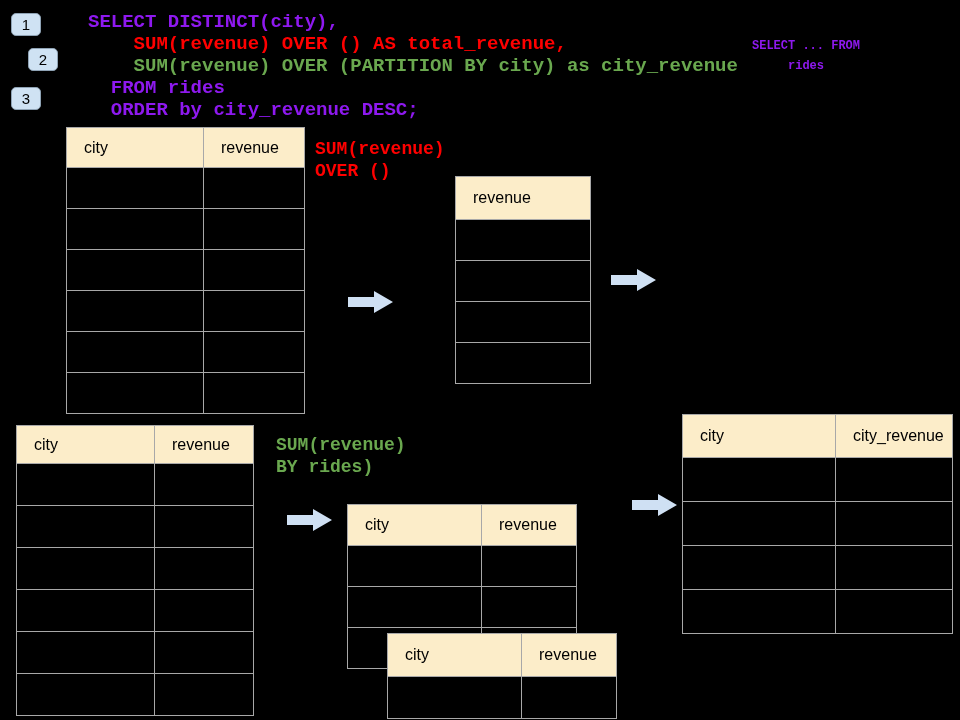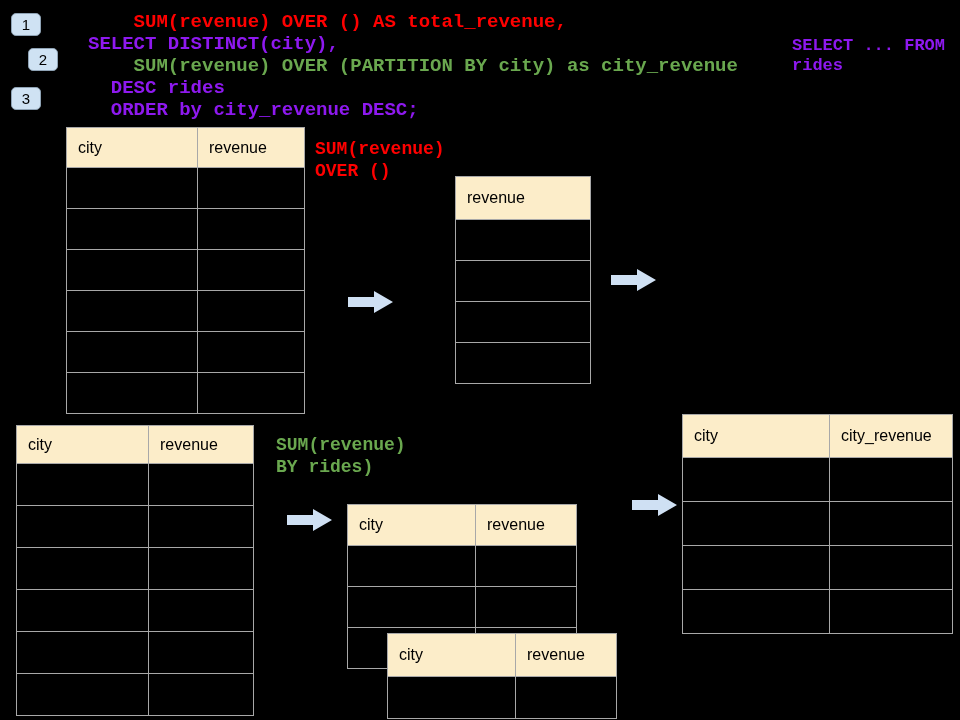--- a/index.html
+++ b/index.html
@@ -4,41 +4,41 @@
 <style>
   html,body{margin:0;padding:0;background:#000;}
   .canvas{
     position:relative;width:960px;height:720px;background:var(--background,#000);
     overflow:hidden;font-family:"Liberation Sans",sans-serif;
   }
   
   .code{position:absolute;font-family:"Liberation Mono","DejaVu Sans Mono",monospace;font-weight:700;}
   .code .ln{white-space:pre;}
   .sql-main{left:88px;top:11px;font-size:19px;line-height:22px;}
-  .sql-side{left:792px;top:36px;font-size:17px;line-height:20px;color:var(--purple,#8e19ef);}
+  .sql-side{left:752px;top:36px;font-size:12px;line-height:20px;color:var(--purple,#8e19ef);text-align:center;}
   .ann-total{left:315px;top:138px;font-size:18px;line-height:22px;color:var(--red,#ff0000);}
   .ann-partition{left:276px;top:434px;font-size:18px;line-height:22px;color:var(--green,#6aa84f);}
   .ln-purple{color:var(--purple,#8e19ef);}
   .ln-red{color:var(--red,#ff0000);}
   .ln-green{color:var(--green,#6aa84f);}
   
   .badge{
     position:absolute;width:30px;height:23px;border-radius:5px;
     background:var(--badge-fill,#cfe2f3);border:1px solid var(--badge-border,#8fa3b5);
     box-sizing:border-box;color:#000;font-size:15px;line-height:21px;text-align:center;
   }
   #badge-1{left:11px;top:13px;}
   #badge-2{left:28px;top:48px;}
   #badge-3{left:11px;top:87px;}
   
   .dtable{position:absolute;border-collapse:collapse;table-layout:fixed;}
   .dtable th,.dtable td{border:1px solid var(--grid-line,#a8a8a8);padding:0;}
   .dtable th{
     background:var(--header-fill,#fcedc9);color:#000;font-weight:400;
-    font-size:16px;text-align:left;padding-left:11px;
+    font-size:16px;text-align:left;padding-left:17px;
   }
   .dtable td{background:transparent;}
   #t-source-top{left:66px;top:127px;width:239px;}
   #t-source-top th{height:39px;} #t-source-top td{height:40px;}
   #t-source-top .c1{width:119px;}
   #t-total-result{left:455px;top:176px;width:136px;}
   #t-total-result th{height:42px;} #t-total-result td{height:40px;}
   #t-source-bottom{left:16px;top:425px;width:238px;}
   #t-source-bottom th{height:37px;} #t-source-bottom td{height:41px;}
   #t-source-bottom .c1{width:120px;}
@@ -61,24 +61,24 @@
 </head>
 <body>
 
 <div class="canvas">
 
   <div class="badge" id="badge-1">1</div>
   <div class="badge" id="badge-2">2</div>
   <div class="badge" id="badge-3">3</div>
 
   <div class="code sql-main">
+    <div class="ln ln-purple">SELECT DISTINCT(city),</div>
     <div class="ln ln-red">    SUM(revenue) OVER () AS total_revenue,</div>
-    <div class="ln ln-purple">SELECT DISTINCT(city),</div>
     <div class="ln ln-green">    SUM(revenue) OVER (PARTITION BY city) as city_revenue</div>
-    <div class="ln ln-purple">  DESC rides</div>
+    <div class="ln ln-purple">  FROM rides</div>
     <div class="ln ln-purple">  ORDER by city_revenue DESC;</div>
   </div>
 
   <div class="code sql-side">
     <div class="ln">SELECT ... FROM</div>
     <div class="ln">rides</div>
   </div>
 
   <div class="code ann-total">
     <div class="ln">SUM(revenue)</div>

